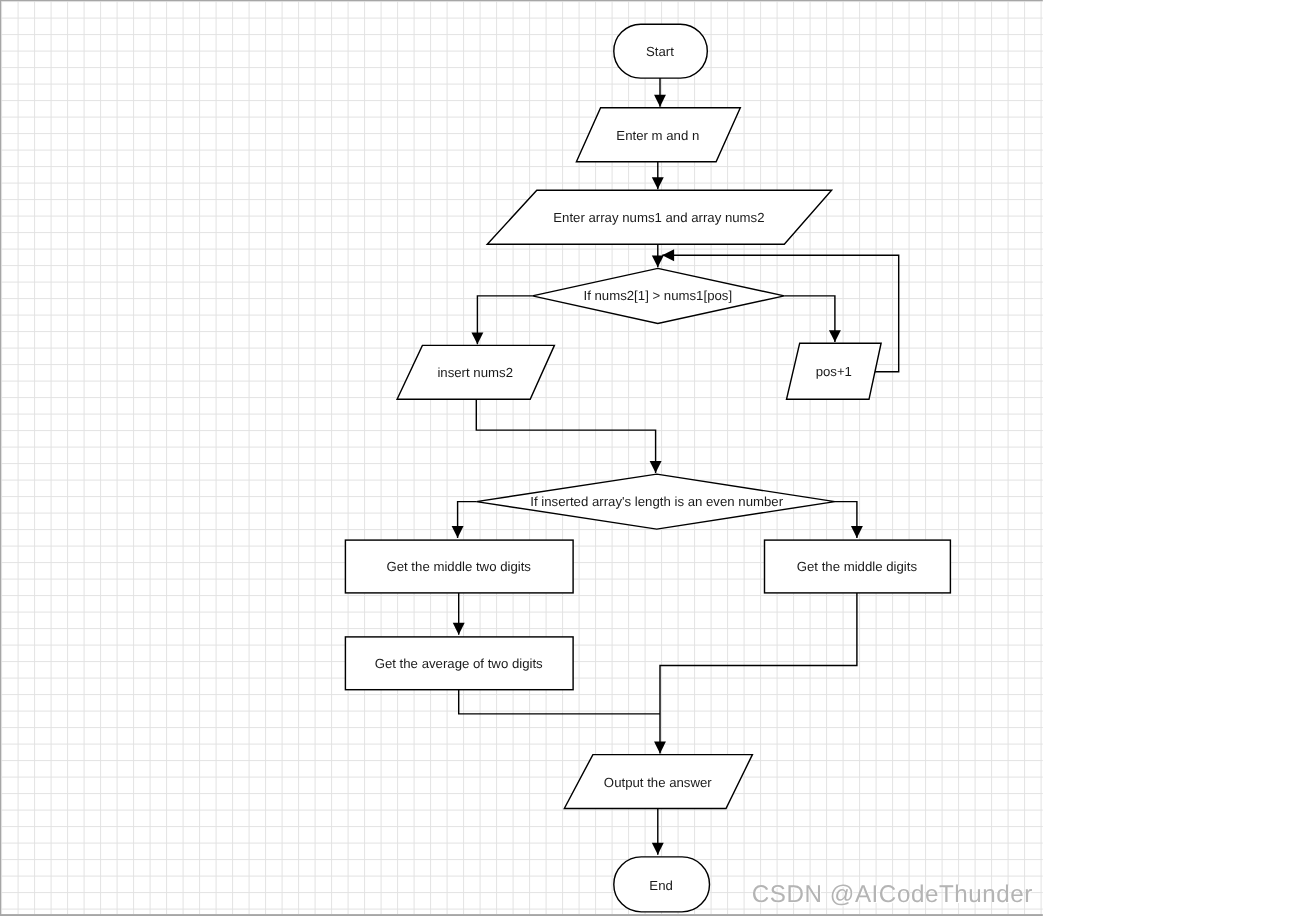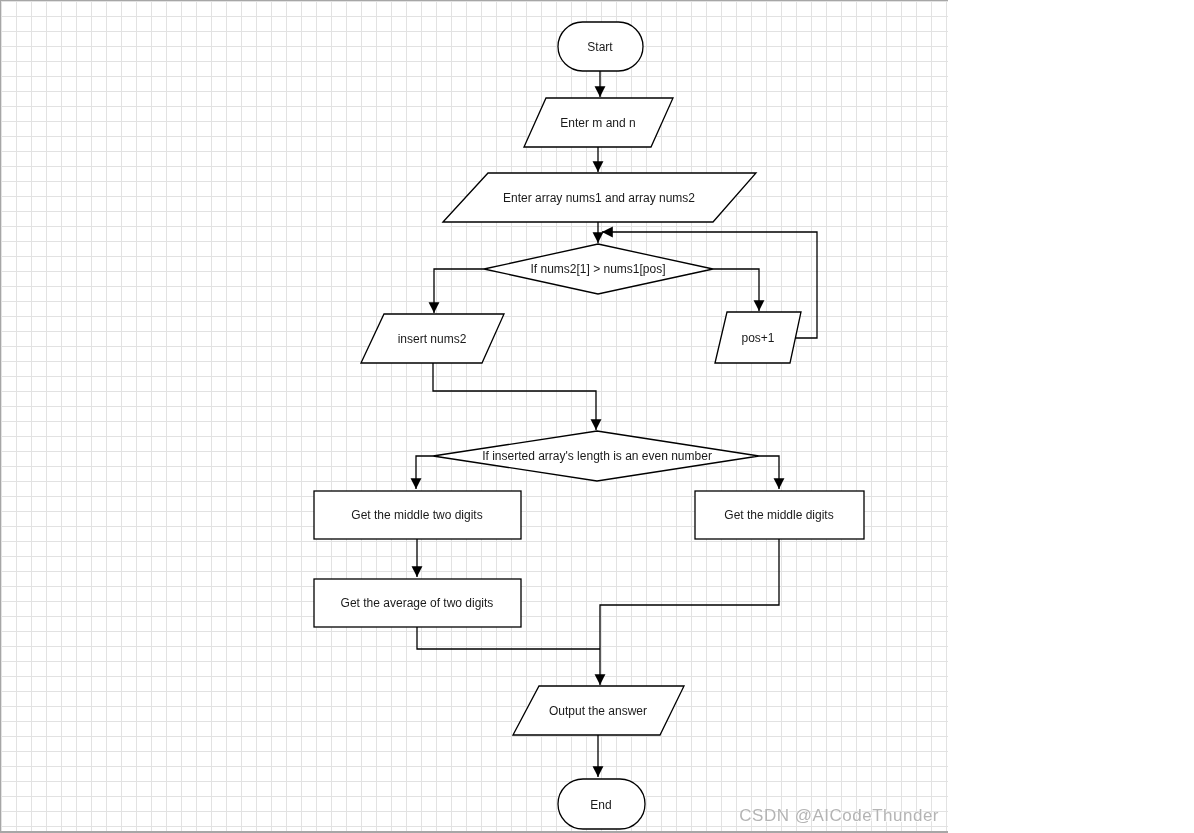--- a/index.html
+++ b/index.html
@@ -42,21 +42,21 @@
   .node-label {
     font-family: "Liberation Sans", "DejaVu Sans", sans-serif;
     font-size: 12px;
     fill: #1a1a1a;
     text-anchor: middle;
   }
   .watermark {
     position: absolute;
     right: 9px;
     bottom: 5px;
-    font-size: 17px;
+    font-size: 22px;
     color: #b4b4b4;
     text-shadow: 1px 1px 0 #ffffff;
     letter-spacing: 0.5px;
     white-space: nowrap;
   }
 </style>
 </head>
 <body>
 
 <div class="canvas">

